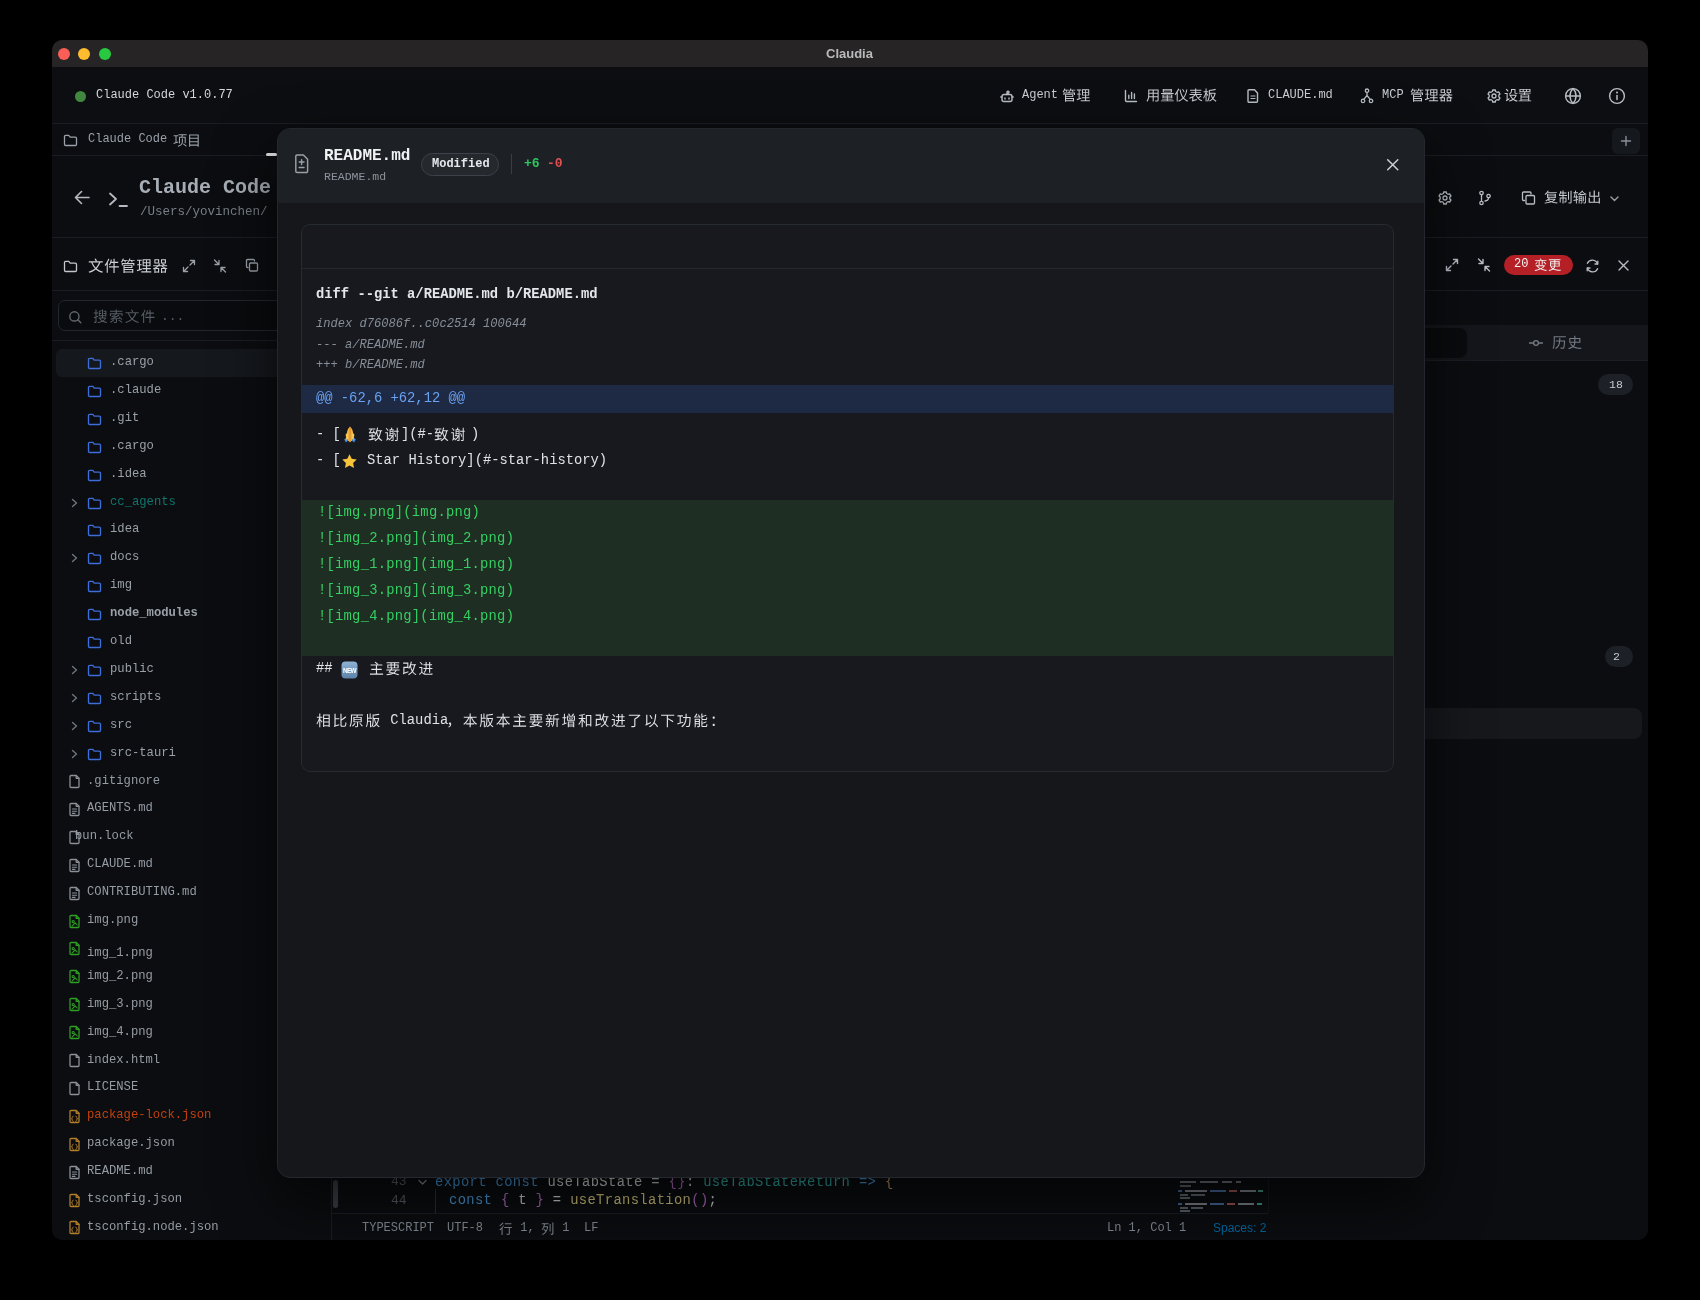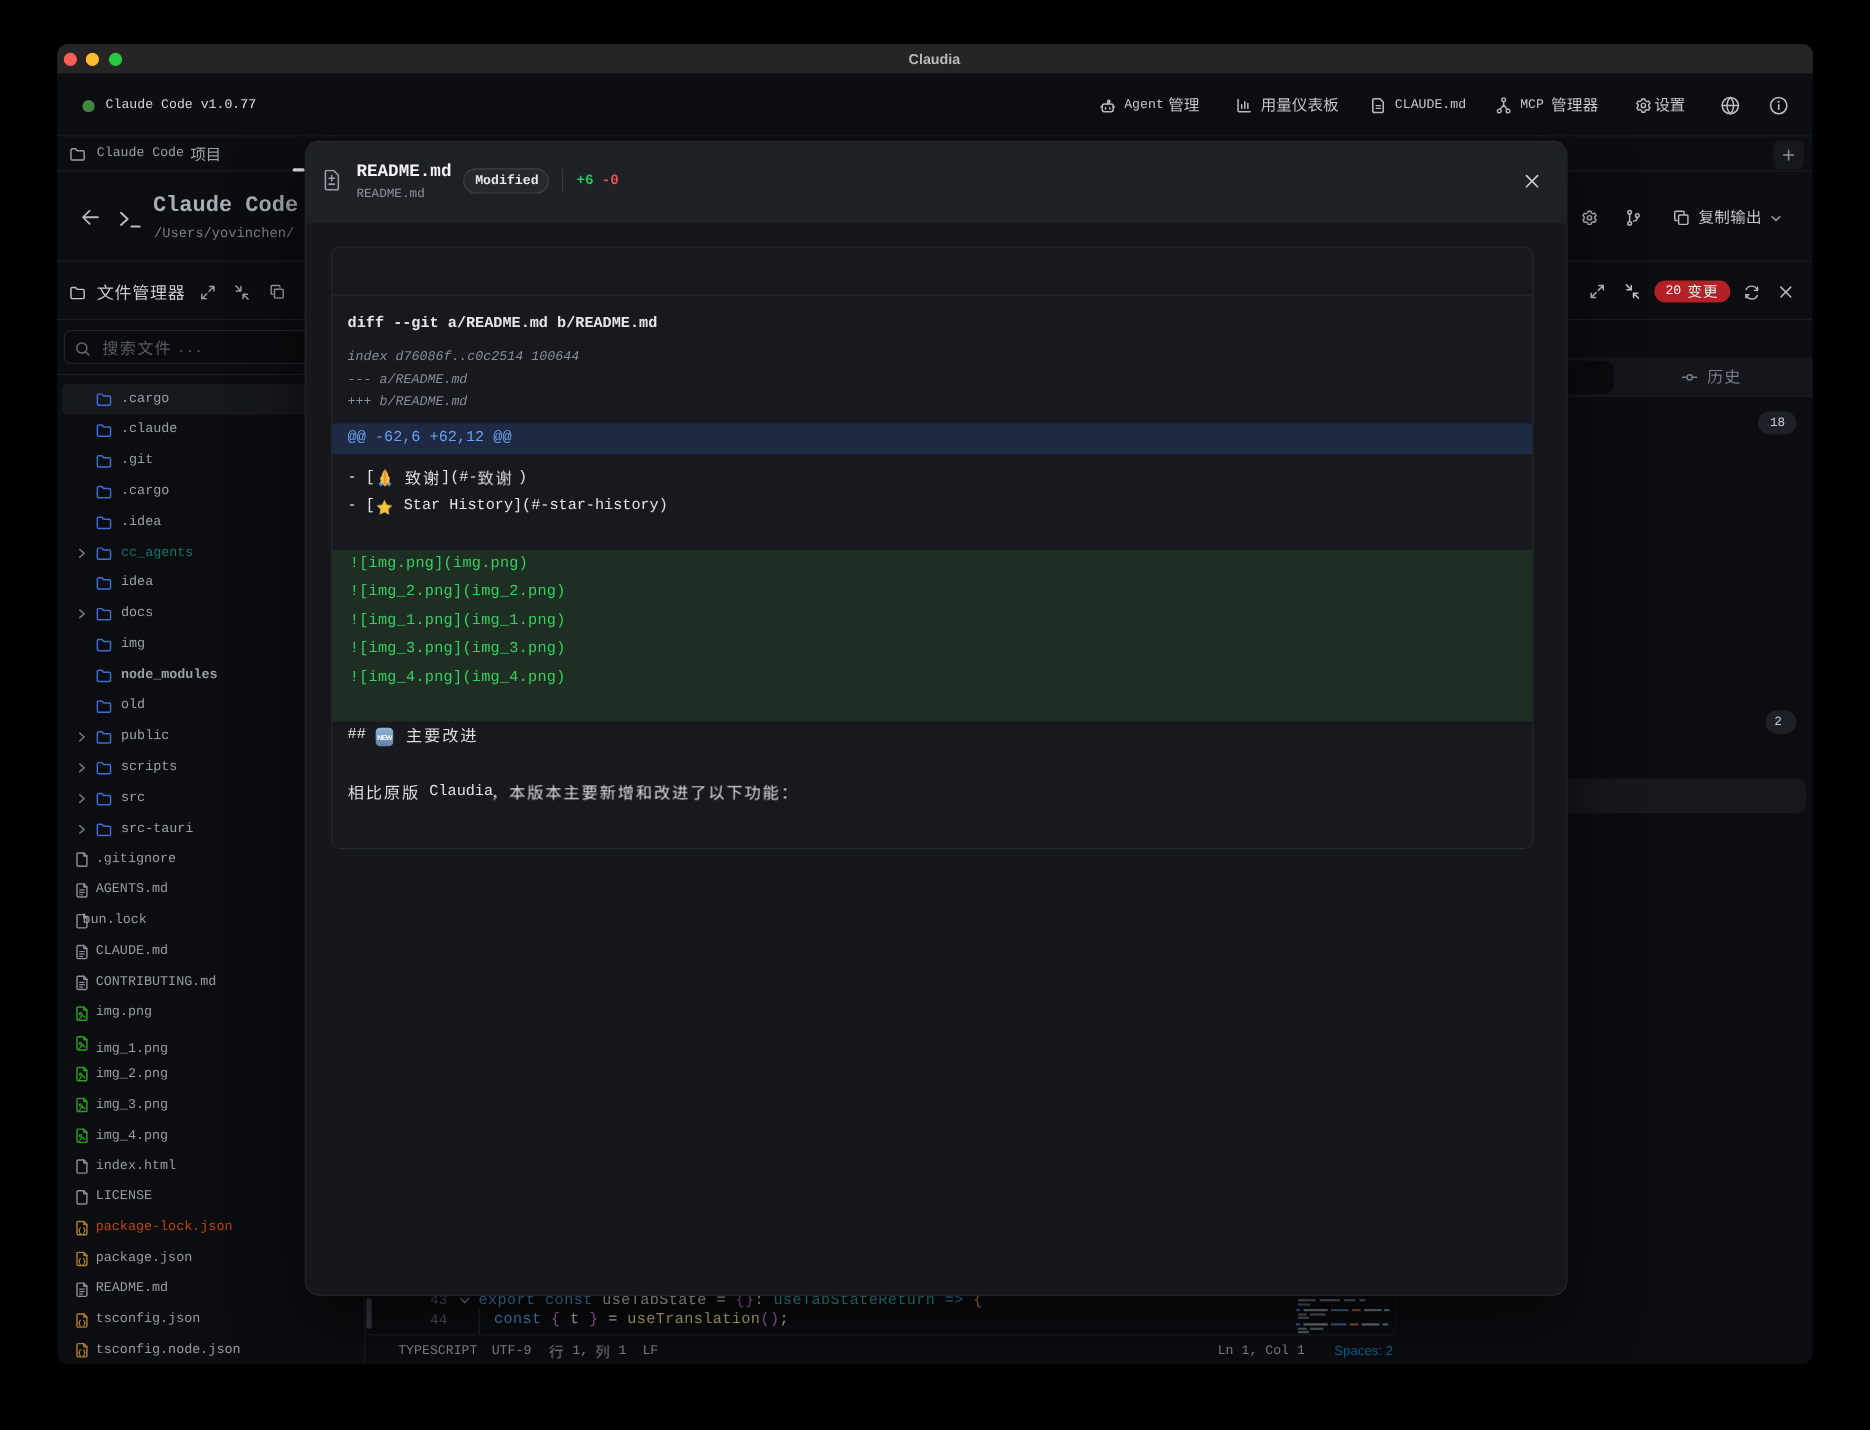--- a/index.html
+++ b/index.html
@@ -398,21 +398,21 @@
     <div style="position:absolute;left:1210.0px;top:1203.0px;width:14.0px;height:2.0px;background:#46699c"></div>
     <div style="position:absolute;left:1227.0px;top:1203.0px;width:8.0px;height:2.0px;background:#9e5550"></div>
     <div style="position:absolute;left:1238.0px;top:1203.0px;width:16.0px;height:2.0px;background:#7e848c"></div>
     <div style="position:absolute;left:1257.0px;top:1203.0px;width:5.0px;height:2.0px;background:#3f9e8c"></div>
     <div style="position:absolute;left:1180.0px;top:1206.5px;width:8.0px;height:2.0px;background:#5d656f"></div>
     <div style="position:absolute;left:1191.0px;top:1206.5px;width:12.0px;height:2.0px;background:#5d656f"></div>
     <div style="position:absolute;left:1180.0px;top:1210.0px;width:10.0px;height:2.0px;background:#5d656f"></div>
     <div style="position:absolute;left:1268.0px;top:361.0px;width:1.0px;height:852.0px;background:#15181d"></div>
     <div style="position:absolute;left:332.0px;top:1213.0px;width:936.0px;height:1.0px;background:#1a1e24"></div>
     <div style="position:absolute;left:362.0px;top:1221.20px;font-family:'Liberation Mono',monospace;font-size:12px;line-height:15.6px;color:#848b94;font-weight:400;white-space:pre;will-change:transform">TYPESCRIPT</div>
-    <div style="position:absolute;left:447.0px;top:1221.20px;font-family:'Liberation Mono',monospace;font-size:12px;line-height:15.6px;color:#848b94;font-weight:400;white-space:pre;will-change:transform">UTF-9</div>
+    <div style="position:absolute;left:447.0px;top:1221.20px;font-family:'Liberation Mono',monospace;font-size:12px;line-height:15.6px;color:#848b94;font-weight:400;white-space:pre;will-change:transform">UTF-8</div>
     <div style="position:absolute;left:499.0px;top:1221.7px;width:13.5px;height:14.1px"><svg width="13.5" height="14.1" viewBox="0 0 1007 1050" style="overflow:visible">
         <path d="M435 100V172H927V100ZM267 39C216 112 119 201 35 258C48 272 69 301 79 318C169 254 272 156 339 69ZM391 376V448H728V863C728 879 721 884 702 885C684 886 616 886 545 883C556 905 567 936 570 957C668 957 725 957 759 946C792 933 804 910 804 864V448H955V376ZM307 254C238 368 128 484 25 558C40 573 67 606 78 621C115 591 154 555 192 516V963H266V434C308 384 346 332 378 280Z" fill="#848b94"></path>
       </svg></div>
     <div style="position:absolute;left:513.0px;top:1221.20px;font-family:'Liberation Mono',monospace;font-size:12px;line-height:15.6px;color:#848b94;font-weight:400;white-space:pre;will-change:transform"> 1, </div>
     <div style="position:absolute;left:541.0px;top:1221.7px;width:13.5px;height:14.1px"><svg width="13.5" height="14.1" viewBox="0 0 1007 1050" style="overflow:visible">
         <path d="M642 156V716H716V156ZM848 45V863C848 879 842 884 826 884C810 885 758 885 703 883C713 904 725 936 728 956C805 956 853 954 882 943C912 931 924 909 924 862V45ZM181 578C232 613 294 662 333 699C265 795 178 863 79 902C95 917 115 946 124 965C336 870 491 675 541 328L495 314L482 317H257C273 269 287 218 299 166H571V94H61V166H224C189 319 133 461 53 554C70 565 99 590 111 604C158 545 198 471 232 386H459C440 480 411 563 373 633C334 599 273 554 224 523Z" fill="#848b94"></path>
       </svg></div>
     <div style="position:absolute;left:555.0px;top:1221.20px;font-family:'Liberation Mono',monospace;font-size:12px;line-height:15.6px;color:#848b94;font-weight:400;white-space:pre;will-change:transform"> 1</div>
     <div style="position:absolute;left:584.0px;top:1221.20px;font-family:'Liberation Mono',monospace;font-size:12px;line-height:15.6px;color:#848b94;font-weight:400;white-space:pre;will-change:transform">LF</div>
     <div style="position:absolute;right:514.0px;top:1221.20px;font-family:'Liberation Mono',monospace;font-size:12px;line-height:15.6px;color:#848b94;font-weight:400;white-space:pre;will-change:transform">Ln 1, Col 1</div>

